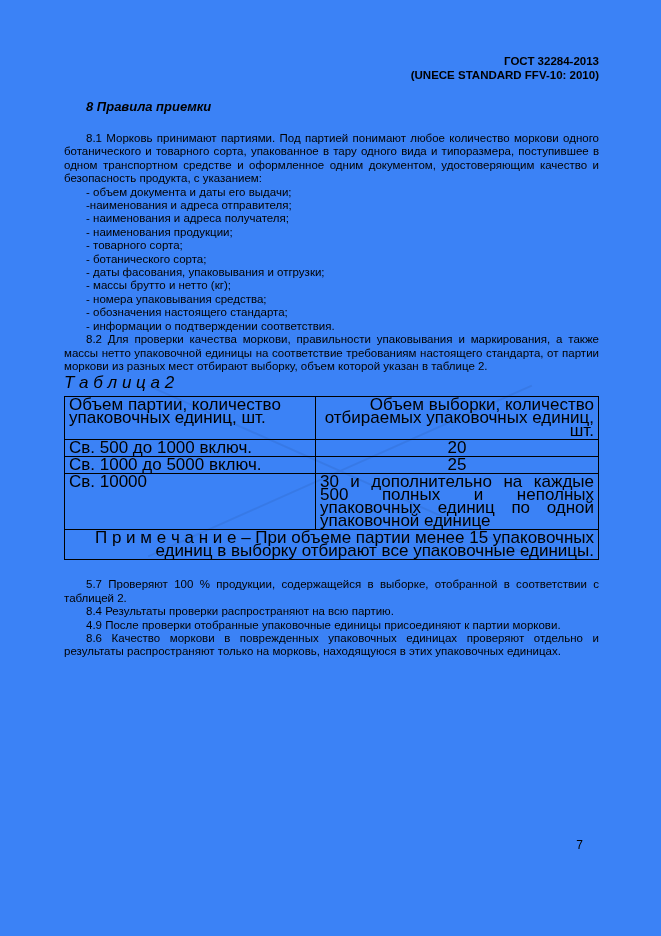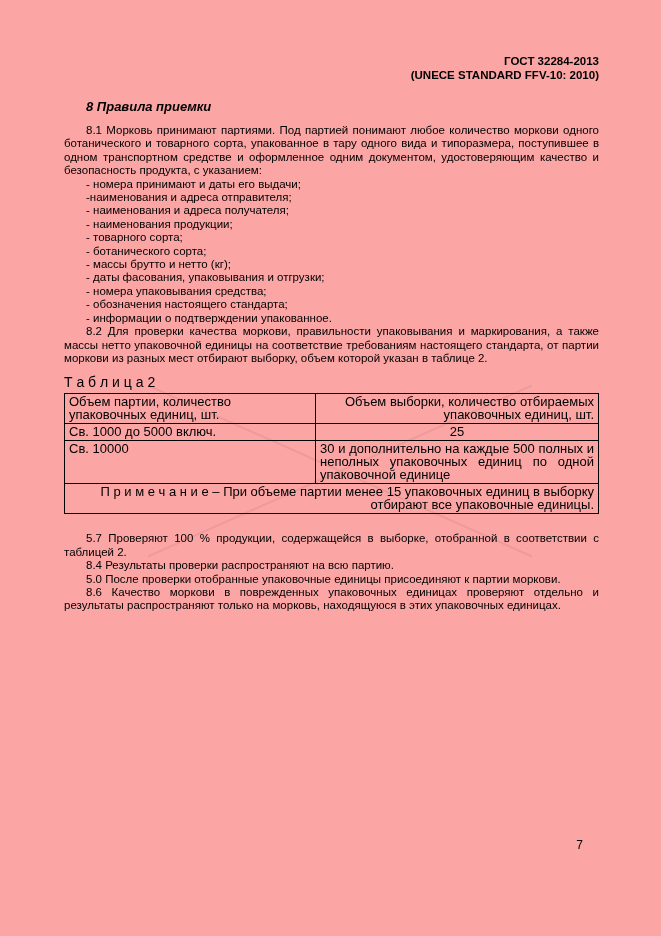--- a/index.html
+++ b/index.html
@@ -8,58 +8,58 @@
     width: 661px; height: 936px;
     font-family: "Liberation Sans", sans-serif;
     color: #000;
     position: relative;
     overflow: hidden;
   }
   .page {
     position: relative;
     width: 661px; height: 936px;
     padding: 54px 62px 0 64px;
-    background: #fca5a5;
+    background: #3b82f6;
   }
   .doc-header {
     text-align: right;
     font-weight: bold;
     font-size: 11.5px;
     line-height: 14px;
   }
   .section-title {
     font-weight: bold;
     font-size: 13px;
     margin-top: 17px;
     padding-left: 22px;
     font-style: italic;
   }
   p.body {
     font-size: 11.5px;
     line-height: 13.4px;
     text-align: justify;
     text-indent: 22px;
   }
-  .mt10 { margin-top: 10px; }
+  .mt10 { margin-top: 18px; }
   .mt18 { margin-top: 18px; }
   .list-item {
     font-size: 11.5px;
     line-height: 13.4px;
     padding-left: 22px;
   }
   .table-label {
-    font-size: 14px;
-    margin-top: 9px;
+    font-size: 17px;
     margin-bottom: 3px;
+    font-style: italic;
   }
   table.sample-table {
     width: 100%;
     border-collapse: collapse;
     border: 1.5px solid #000;
-    font-size: 13px;
+    font-size: 17px;
     line-height: 13px;
   }
   table.sample-table th, table.sample-table td {
     border: 1px solid #000;
     padding: 1px 4px 2px 4px;
     vertical-align: top;
   }
   table.sample-table th { font-weight: normal; }
   th.col1 { width: 47%; text-align: left; vertical-align: middle; }
   th.col2 { width: 53%; text-align: right; }
@@ -106,59 +106,63 @@
   <div class="doc-header">
     <div>ГОСТ  32284-2013</div>
     <div>(UNECE STANDARD FFV-10: 2010)</div>
   </div>
 
   <div class="section-title">8 Правила приемки</div>
 
   <p class="body mt10">8.1 Морковь принимают партиями. Под партией понимают любое количество моркови одного ботанического и товарного сорта, упакованное в тару одного вида и типоразмера, поступившее в одном транспортном средстве и оформленное одним документом, удостоверяющим качество и безопасность продукта, с указанием:</p>
 
   <div>
-    <div class="list-item">- номера принимают и даты его выдачи;</div>
+    <div class="list-item">- объем документа и даты его выдачи;</div>
     <div class="list-item">-наименования и адреса отправителя;</div>
     <div class="list-item">- наименования и адреса получателя;</div>
     <div class="list-item">- наименования продукции;</div>
     <div class="list-item">- товарного сорта;</div>
     <div class="list-item">- ботанического сорта;</div>
+    <div class="list-item">- даты фасования, упаковывания и отгрузки;</div>
     <div class="list-item">- массы брутто и нетто (кг);</div>
-    <div class="list-item">- даты фасования, упаковывания и отгрузки;</div>
     <div class="list-item">- номера упаковывания средства;</div>
     <div class="list-item">- обозначения настоящего стандарта;</div>
-    <div class="list-item">- информации о подтверждении упакованное.</div>
+    <div class="list-item">- информации о подтверждении соответствия.</div>
   </div>
 
   <p class="body">8.2 Для проверки качества моркови, правильности упаковывания и маркирования, а также массы нетто упаковочной единицы на соответствие требованиям настоящего стандарта, от партии моркови из разных мест отбирают выборку, объем которой указан в таблице 2.</p>
 
   <div class="table-label">Т а б л и ц а  2</div>
 
   <table class="sample-table">
     <thead>
       <tr>
         <th class="col1">Объем партии, количество упаковочных единиц, шт.</th>
         <th class="col2">Объем выборки, количество отбираемых упаковочных единиц, шт.</th>
       </tr>
     </thead>
     <tbody>
+      <tr>
+        <td class="c-left">Св. 500 до 1000 включ.</td>
+        <td class="c-center">20</td>
+      </tr>
       <tr>
         <td class="c-left">Св. 1000 до 5000 включ.</td>
         <td class="c-center">25</td>
       </tr>
       <tr>
         <td class="c-left">Св. 10000</td>
         <td class="c-just">30 и дополнительно на каждые 500 полных и неполных упаковочных единиц по одной упаковочной единице</td>
       </tr>
       <tr>
         <td class="note-cell" colspan="2">П р и м е ч а н и е – При объеме партии менее 15 упаковочных единиц в выборку отбирают все упаковочные единицы.</td>
       </tr>
     </tbody>
   </table>
 
   <p class="body mt18">5.7 Проверяют 100 % продукции, содержащейся в выборке, отобранной в соответствии с таблицей 2.</p>
   <p class="body">8.4 Результаты проверки распространяют на всю партию.</p>
-  <p class="body">5.0 После проверки отобранные упаковочные единицы присоединяют к партии моркови.</p>
+  <p class="body">4.9 После проверки отобранные упаковочные единицы присоединяют к партии моркови.</p>
   <p class="body">8.6 Качество моркови в поврежденных упаковочных единицах проверяют отдельно и результаты распространяют только на морковь, находящуюся в этих упаковочных единицах.</p>
 
   <div class="page-number">7</div>
 
 </div>
 
 </body></html>

